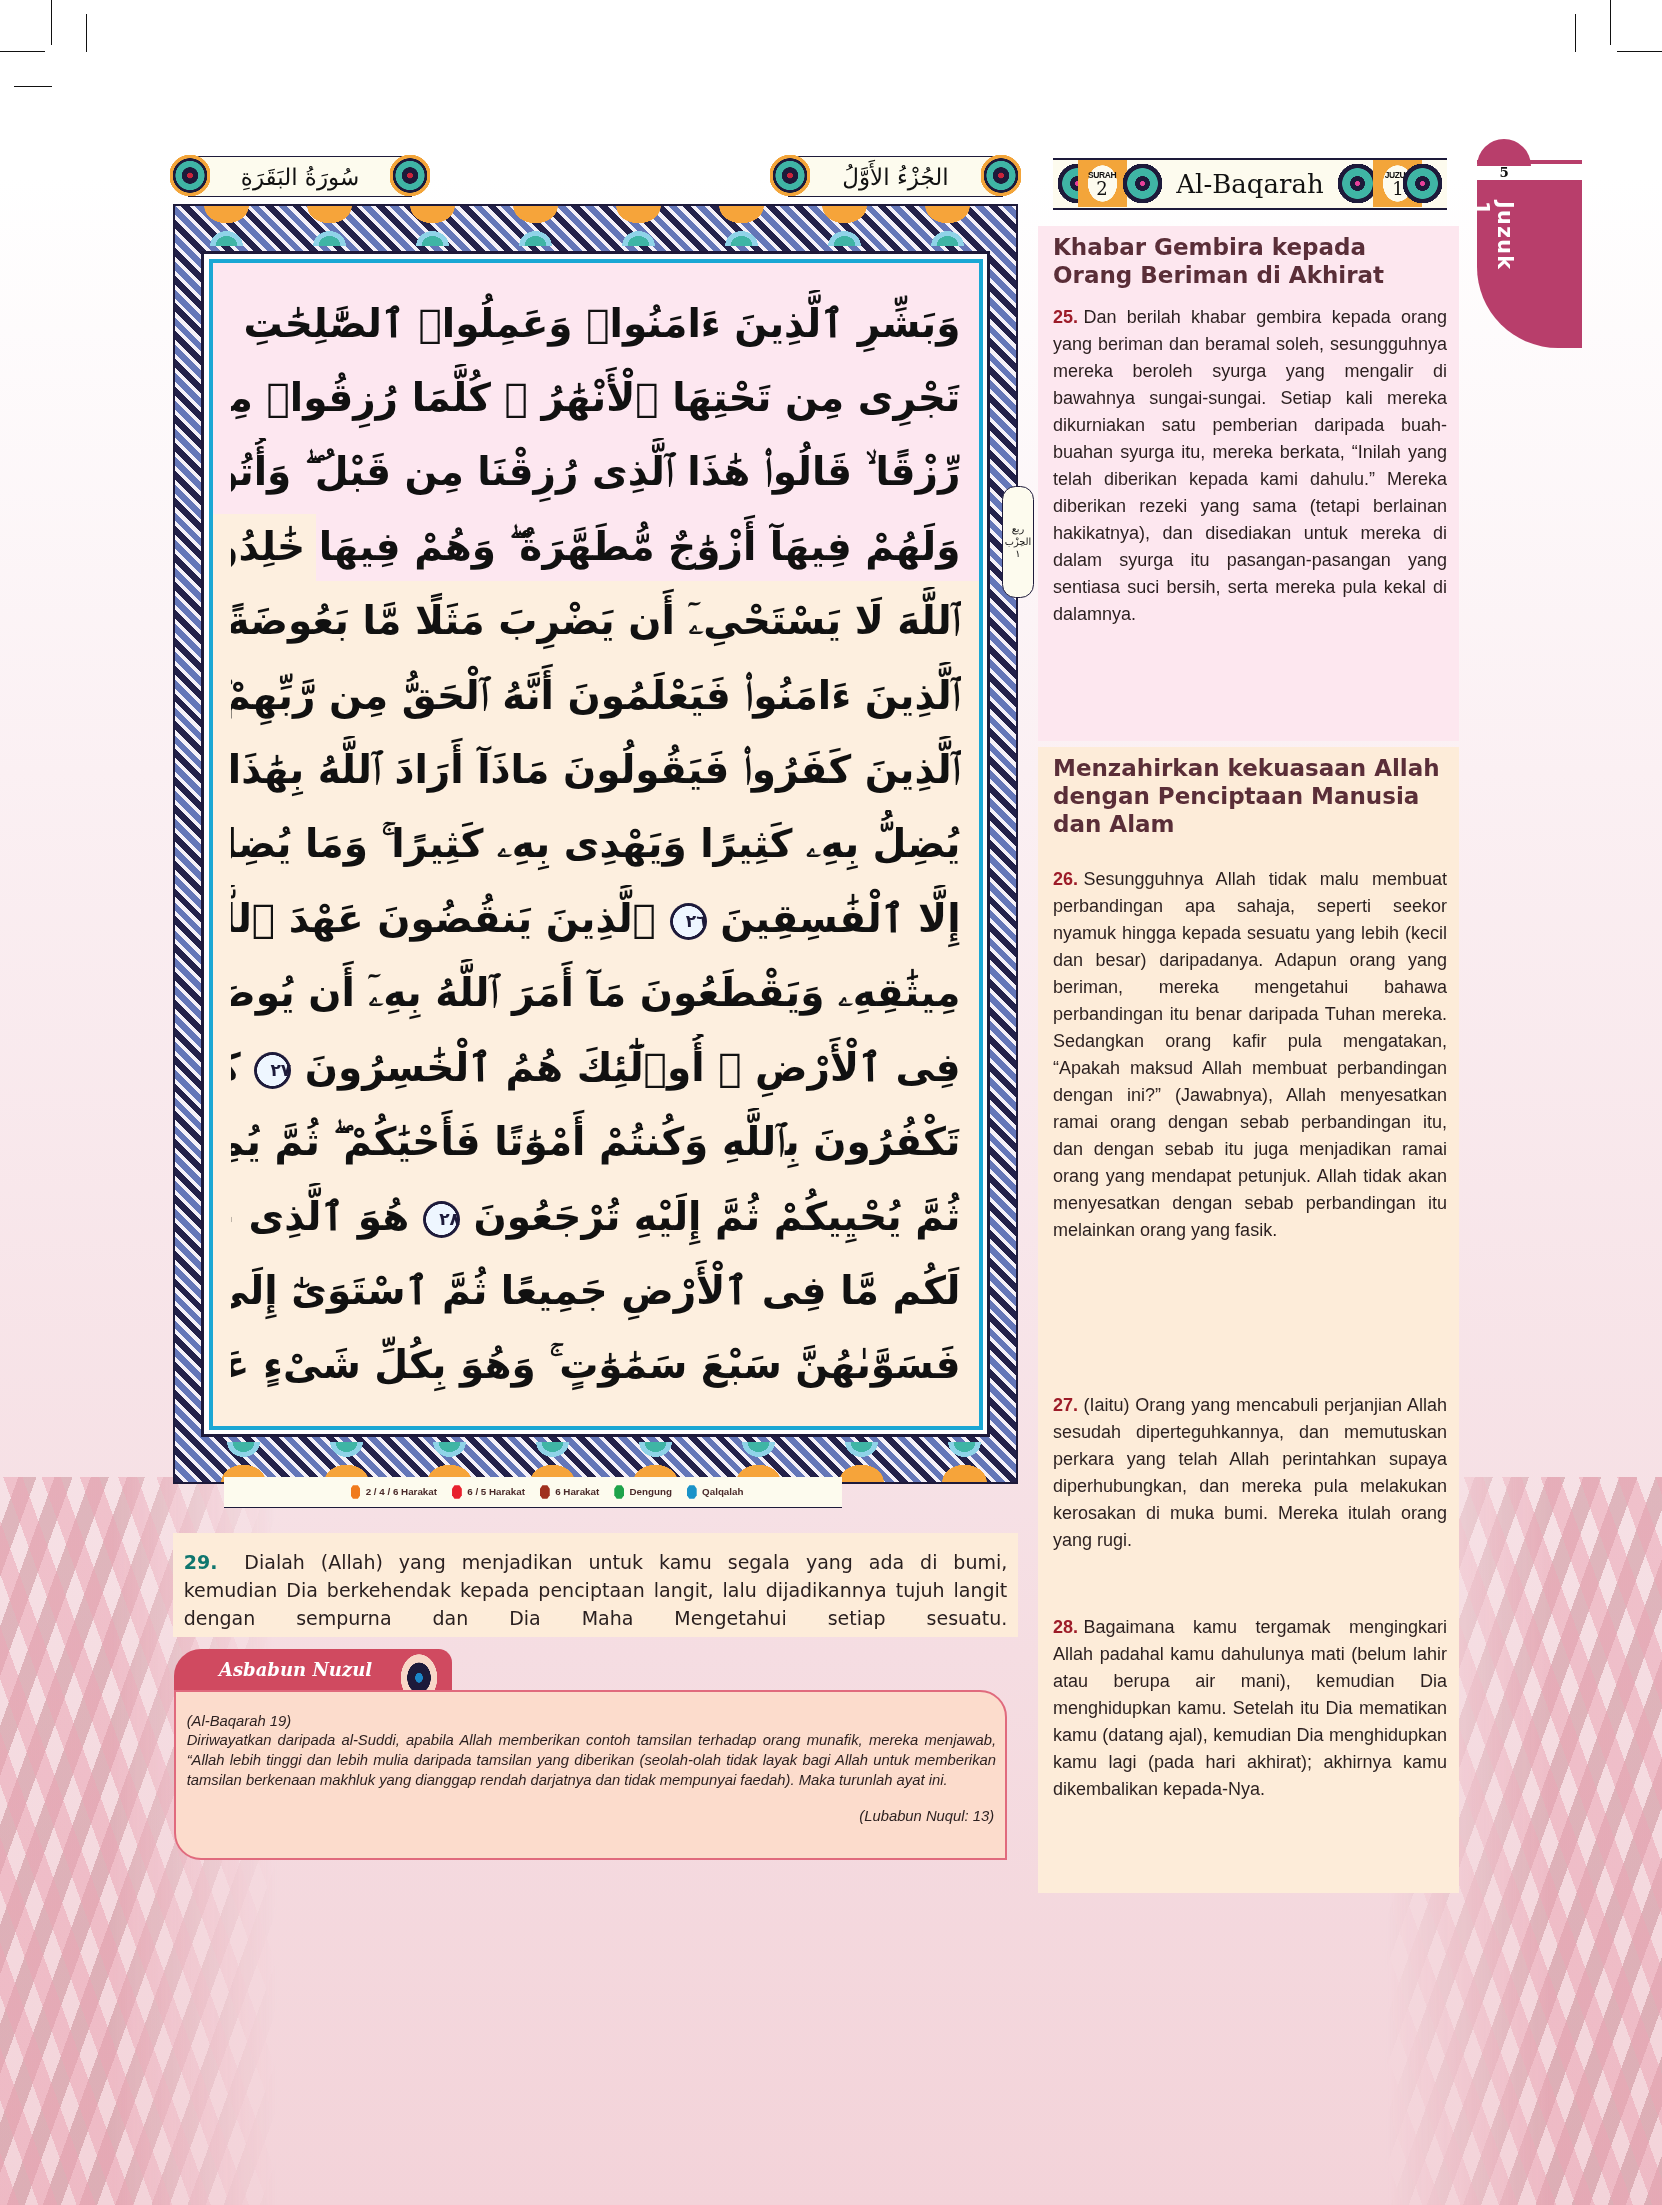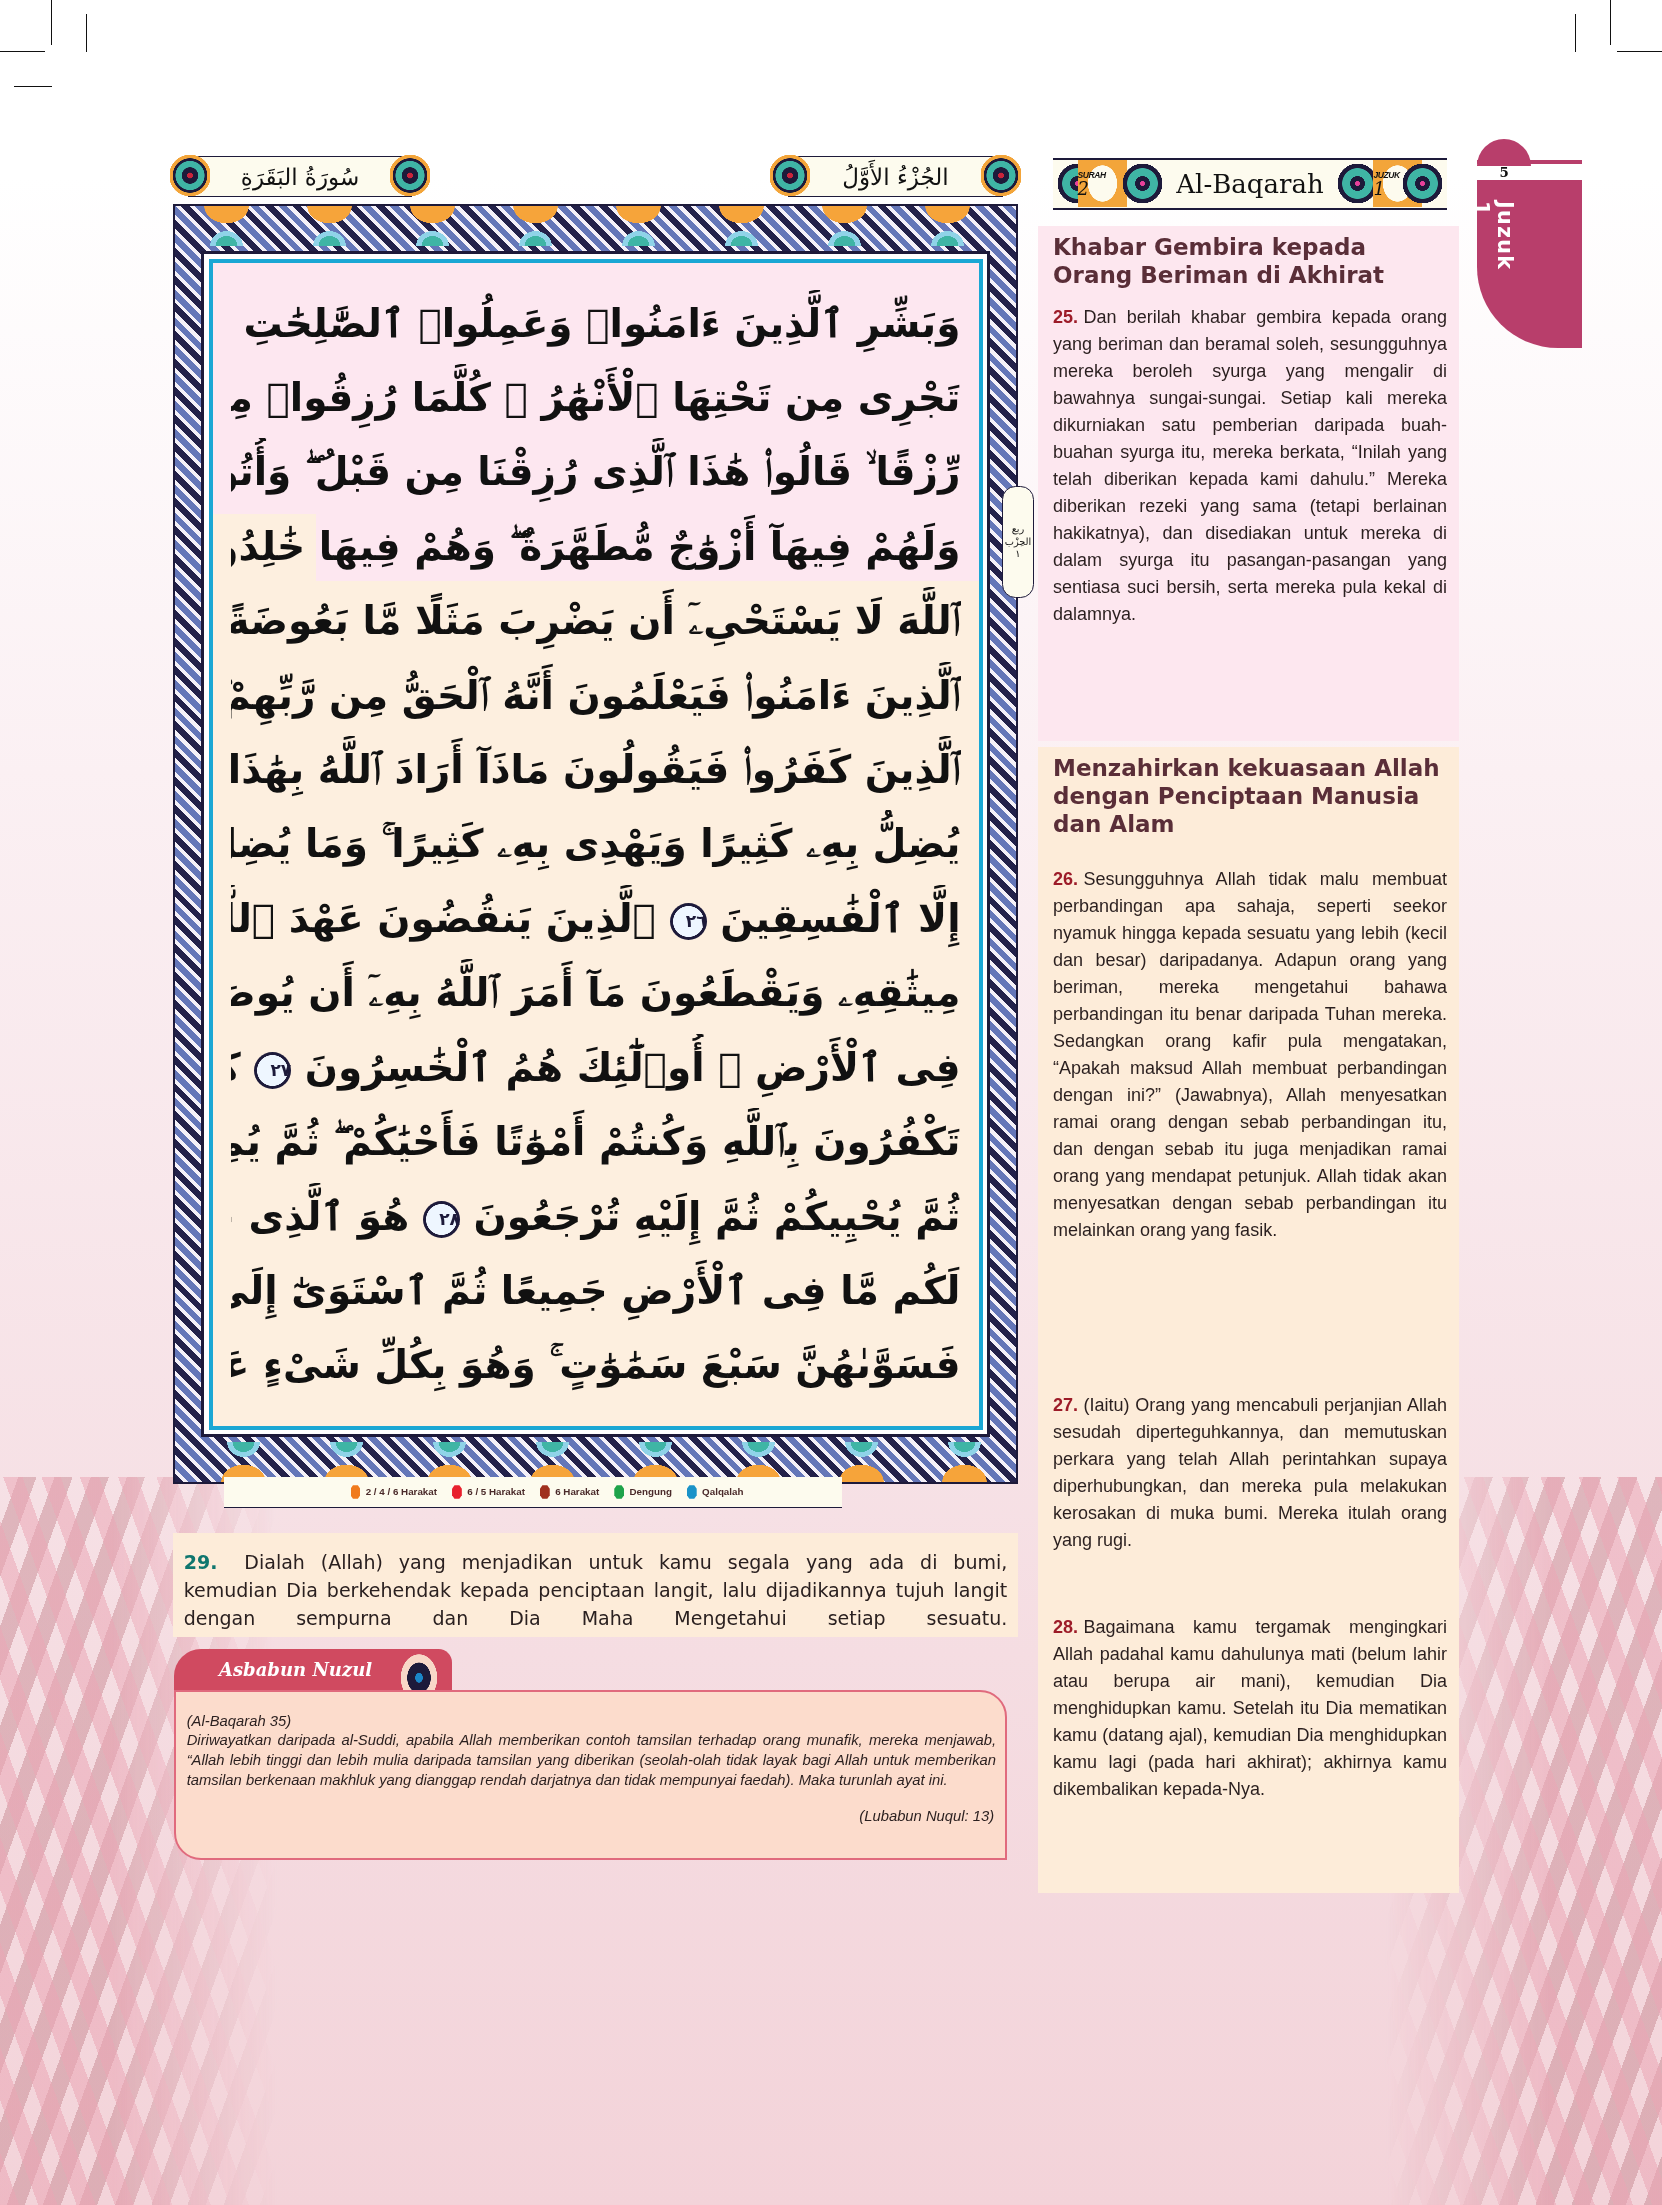--- a/index.html
+++ b/index.html
@@ -136,22 +136,22 @@
   .asb-box .body { text-align: justify; }
 
   
   .surah-bar {
     position: absolute; left: 1053px; top: 158px; width: 394px; height: 52px;
     background: #fdfbee; border-top: 2.2px solid #1d1a3a; border-bottom: 2.2px solid #1d1a3a;
   }
   .surah-bar .badge {
     position: absolute; top: 0; width: 49px; height: 47px;
     background: radial-gradient(ellipse 18px 22.4px at 50% 50%, #fdfbee 0 80%, #f3a53a 82% 100%);
-    display: flex; flex-direction: column; justify-content: center;
-    font-family: "Liberation Sans", sans-serif; color: #111; font-style: italic;
+    display: flex; flex-direction: column; align-items: center; justify-content: center;
+    font-family: "Liberation Sans", sans-serif; color: #111;
   }
   .surah-bar .badge .lab { font-size: 8.5px; font-weight: bold; letter-spacing: -0.4px; }
   .surah-bar .badge .val { font-family: "DejaVu Serif", serif; font-size: 18px; line-height: 18px; }
   .surah-bar .orn {
     position: absolute; top: 0; width: 49px; height: 47px;
     background: radial-gradient(circle, #e8409a 0 2.2px, #1d1a3a 2.7px 7.2px, #3fb5a5 7.6px 15px, #1d1a3a 15.7px 19.7px, transparent 20px);
   }
   .surah-bar .title {
     position: absolute; left: 107px; right: 107px; top: 0; height: 47px;
     display: flex; align-items: center; justify-content: center;
@@ -297,21 +297,21 @@
 
 <div class="note29">
   <span class="num">29.</span><span>Dialah (Allah) yang menjadikan untuk kamu segala yang ada di bumi, kemudian Dia berkehendak kepada penciptaan langit, lalu dijadikannya tujuh langit dengan sempurna dan Dia Maha Mengetahui setiap sesuatu.</span>
 </div>
 
 <div class="asb-tab">
   <span>Asbabun Nuzul</span>
 </div>
 <div class="asb-ornament"></div>
 <div class="asb-box">
-  <div>(Al-Baqarah 35)</div>
+  <div>(Al-Baqarah 19)</div>
   <div class="body">Diriwayatkan daripada al-Suddi, apabila Allah memberikan contoh tamsilan terhadap orang munafik, mereka menjawab, “Allah lebih tinggi dan lebih mulia daripada tamsilan yang diberikan (seolah-olah tidak layak bagi Allah untuk memberikan tamsilan berkenaan makhluk yang dianggap rendah darjatnya dan tidak mempunyai faedah). Maka turunlah ayat ini.</div>
   <div class="src">(Lubabun Nuqul: 13)</div>
 </div>
 
 <div class="surah-bar">
   <div class="orn" style="left:0;"></div>
   <div class="badge" style="left:24.6px;">
     <span class="lab">SURAH</span>
     <span class="val">2</span>
   </div>

